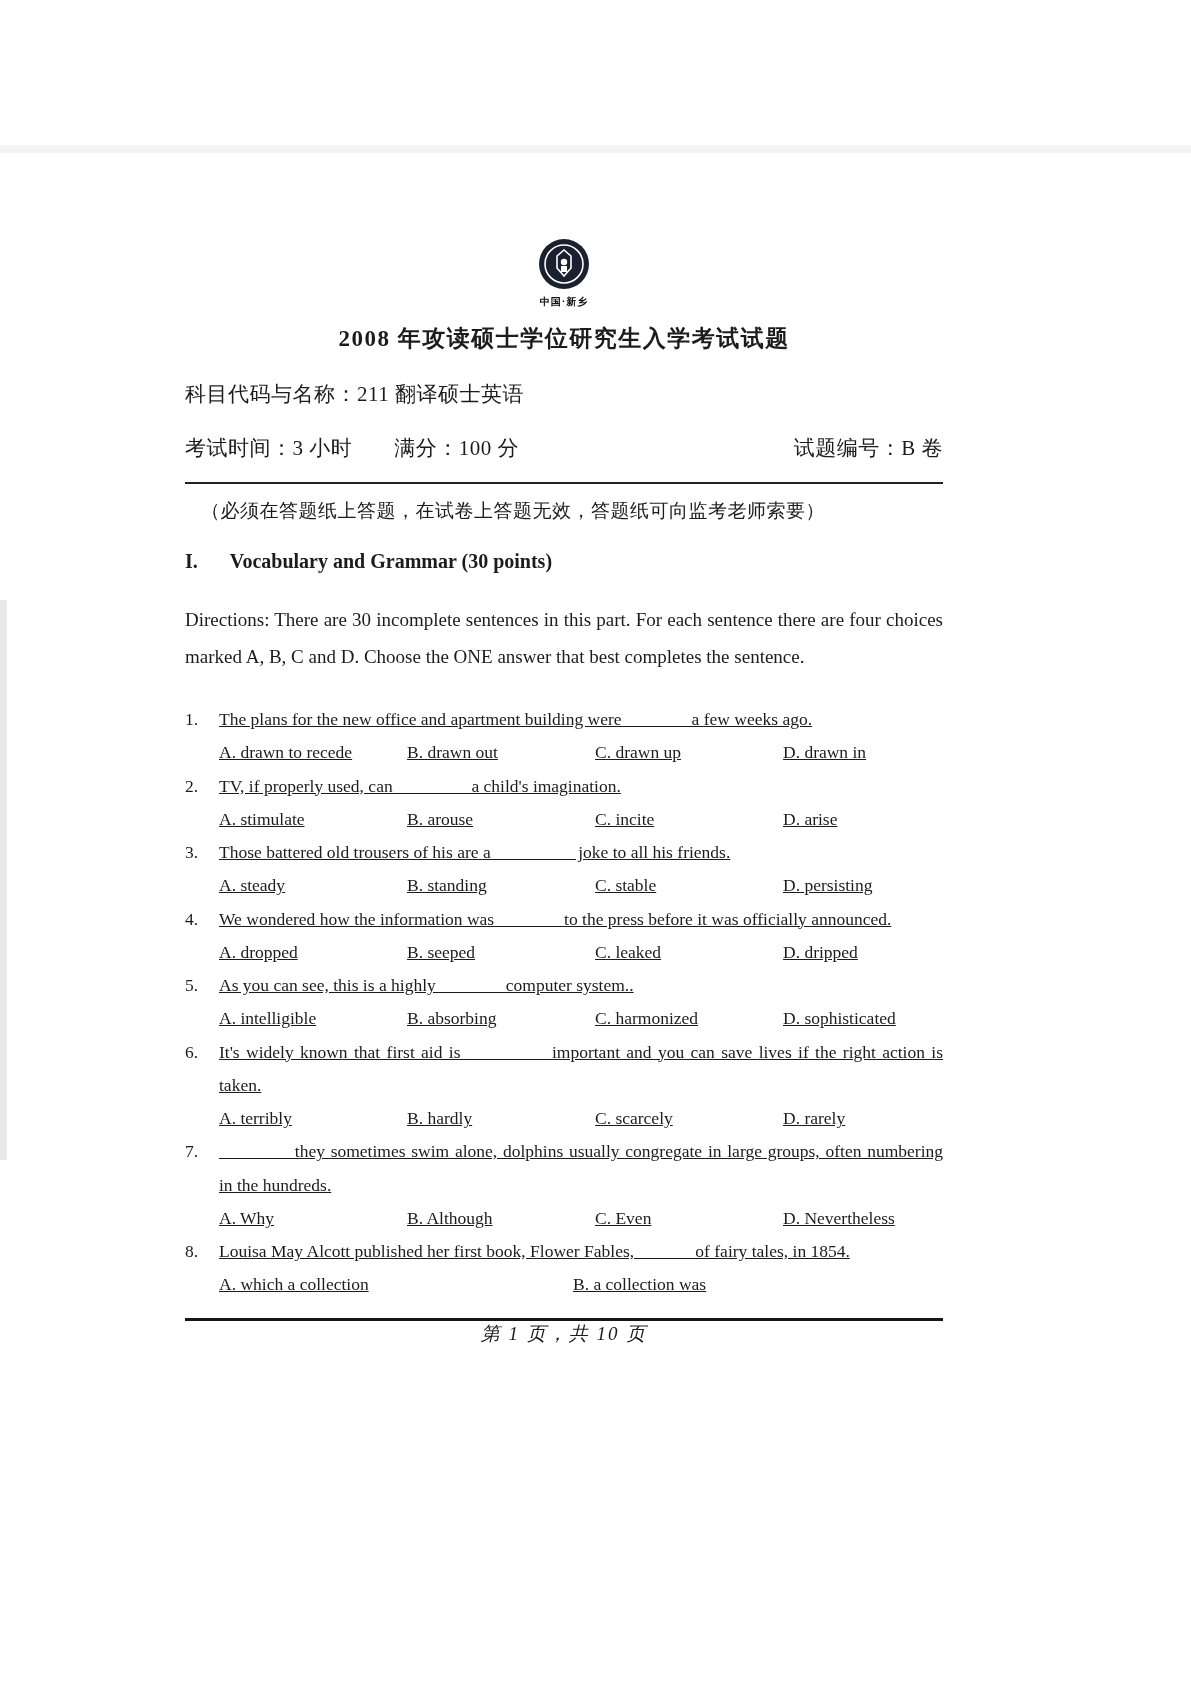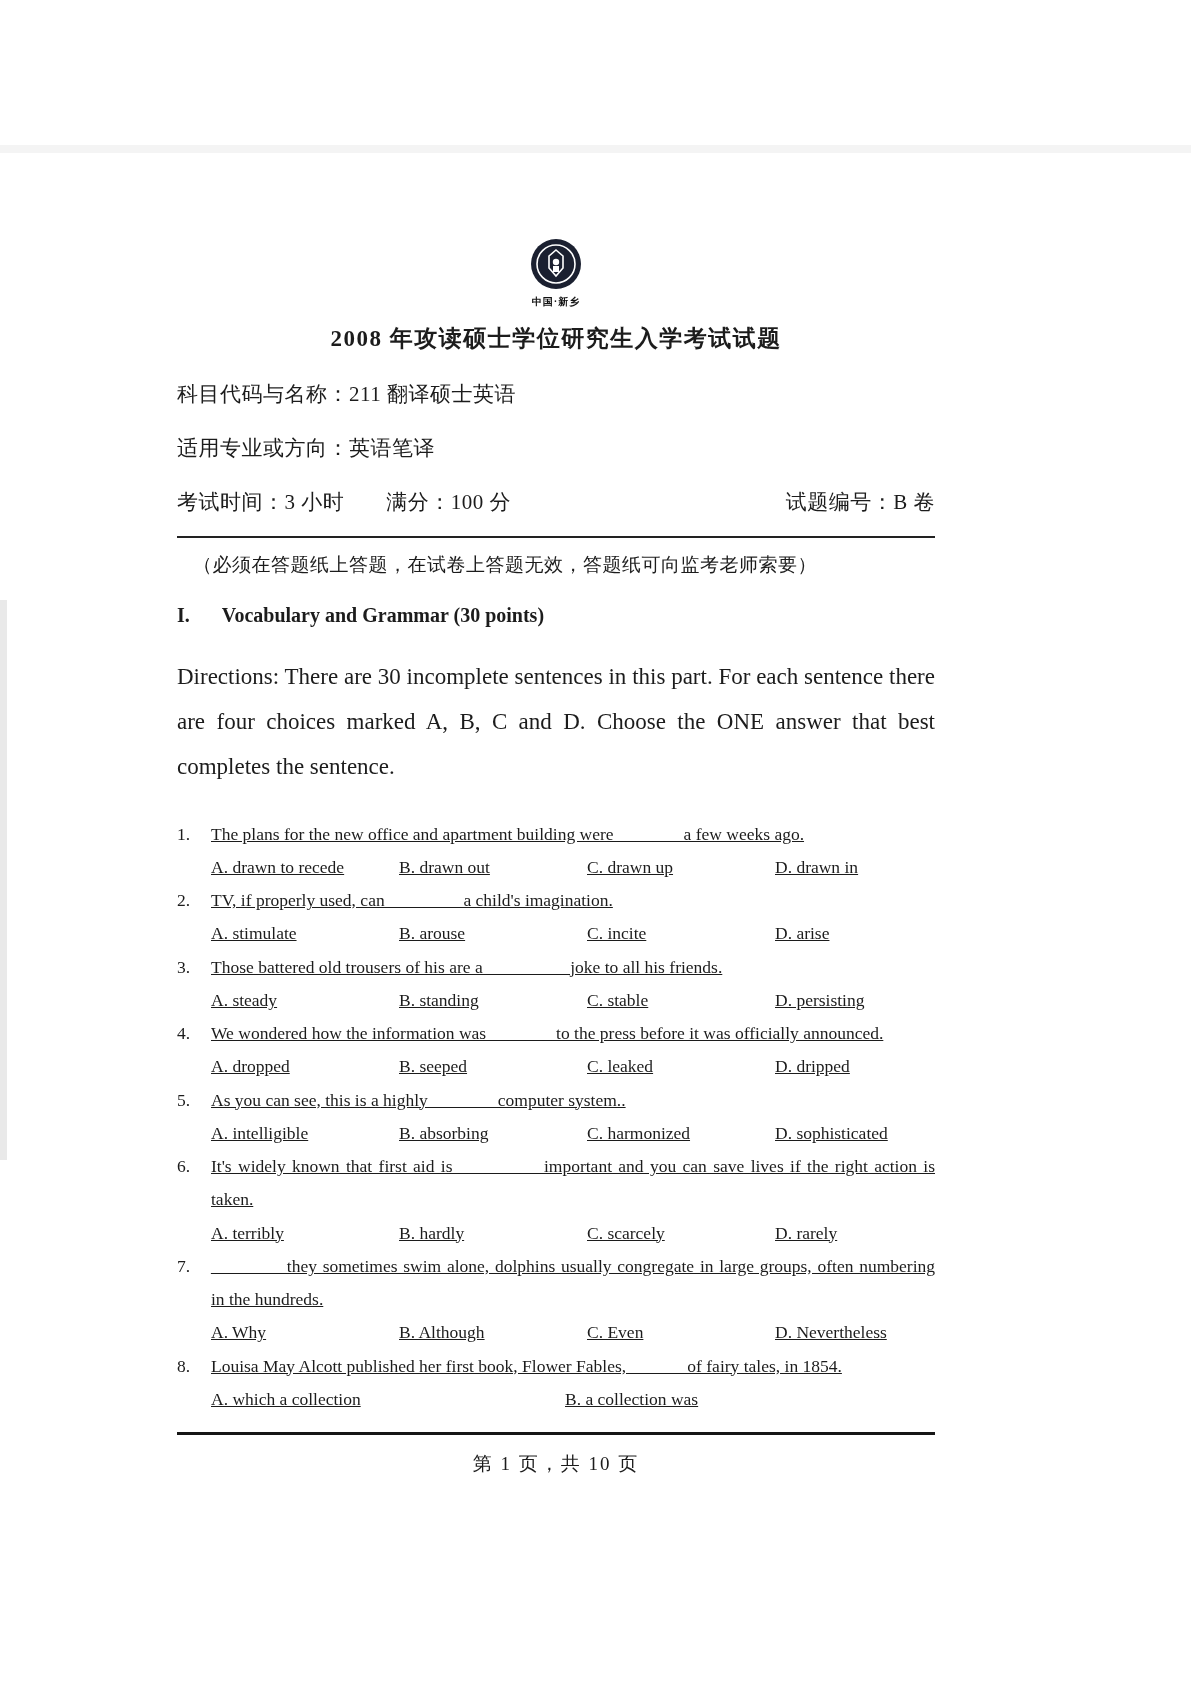--- a/index.html
+++ b/index.html
@@ -20,21 +20,21 @@
     background: #e9e9e9;
   }
   .scan-shade-top {
     position: absolute;
     left: 0; top: 145px;
     width: 1191px; height: 8px;
     background: #f4f4f4;
   }
   .page {
     position: absolute;
-    left: 177px;
+    left: 185px;
     top: 238px;
     width: 758px;
   }
   
   .uni-header {
     display: flex;
     align-items: center;
     justify-content: center;
     gap: 16px;
     margin-bottom: 14px;
@@ -91,21 +91,21 @@
   }
   
   .section-heading {
     font-size: 20px;
     font-weight: bold;
     display: flex;
     gap: 32px;
     margin: 26px 0 28px 0;
   }
   .directions {
-    font-size: 23px;
+    font-size: 19px;
     line-height: 1.95;
     text-align: justify;
     margin-bottom: 28px;
   }
   
   .question { font-size: 17.5px; line-height: 1.9; }
   .stem { display: flex; }
   .qnum { flex: 0 0 34px; }
   .stem-text { flex: 1; text-align: justify; text-decoration: underline; }
   .options {
@@ -120,22 +120,22 @@
   
   .bottom-rule {
     border: none;
     border-top: 3px solid #161616;
     margin: 16px 0 0 0;
     width: 100%;
   }
   .page-footer {
     text-align: center;
     font-size: 19px;
-    margin-top: 16px;
     letter-spacing: 2px;
+    font-style: italic;
   }
 </style>
 </head>
 <body>
 
 <div class="scan-shade-top"></div>
 <div class="scan-shadow-left"></div>
 
 <div class="page">
 
@@ -150,21 +150,20 @@
           <rect x="23" y="28" width="6" height="6" fill="#ffffff"></rect>
         </svg>
       </span>
       <span class="seal-caption">中国·新乡</span>
     </div>
   </div>
 
   <div class="exam-title">2008 年攻读硕士学位研究生入学考试试题</div>
 
   <div class="info-line">科目代码与名称：211 翻译硕士英语</div>
-  <div class="info-line">适用专业或方向：英语笔译</div>
   <div class="info-line rule">
     <span>考试时间：3 小时</span>
     <span class="info-gap"></span>
     <span>满分：100 分</span>
     <span class="paper-code">试题编号：B 卷</span>
   </div>
 
   <div class="notice">（必须在答题纸上答题，在试卷上答题无效，答题纸可向监考老师索要）</div>
 
   <div class="section-heading">

